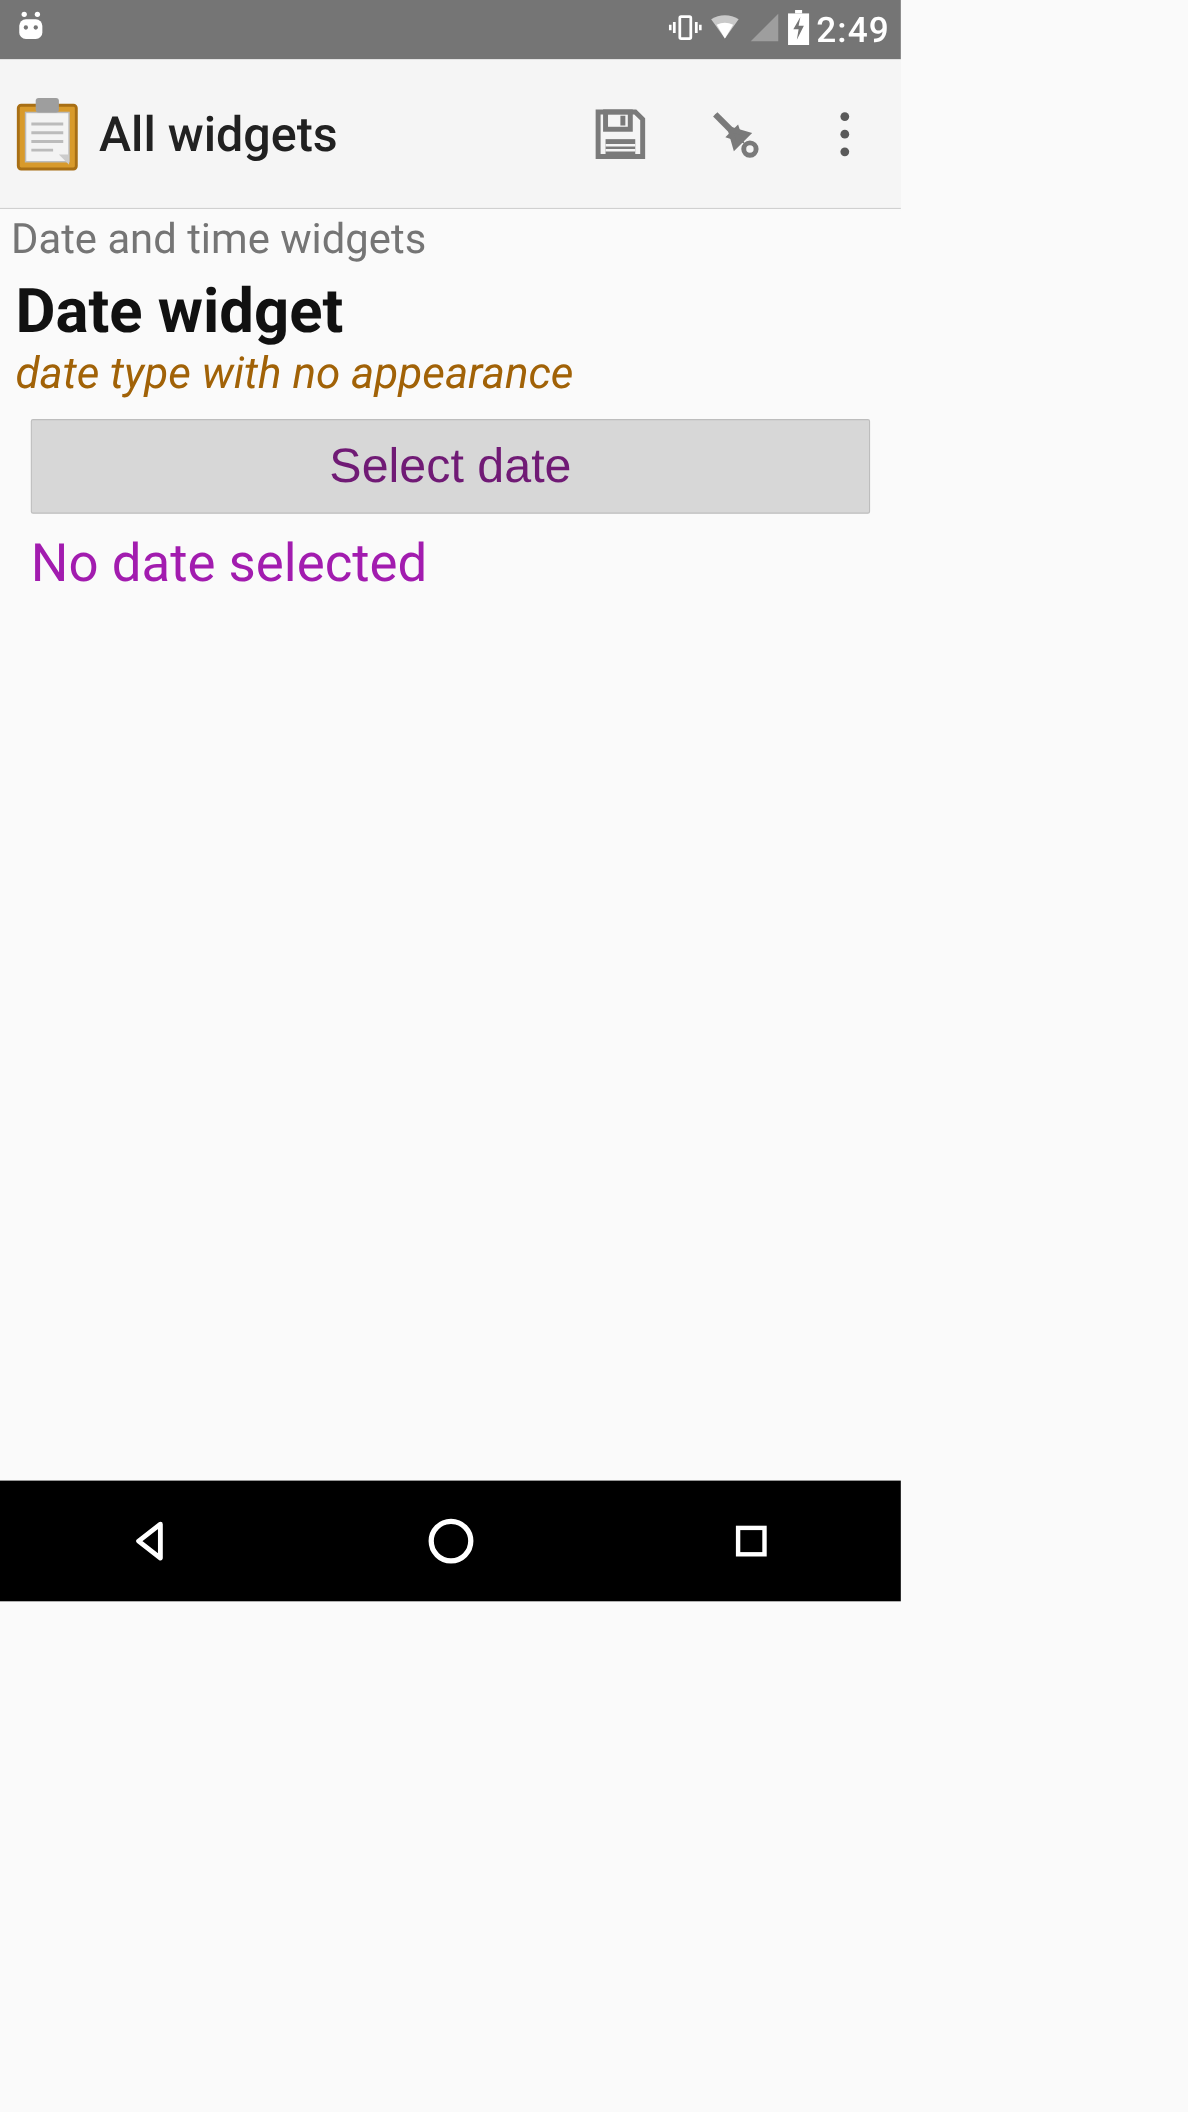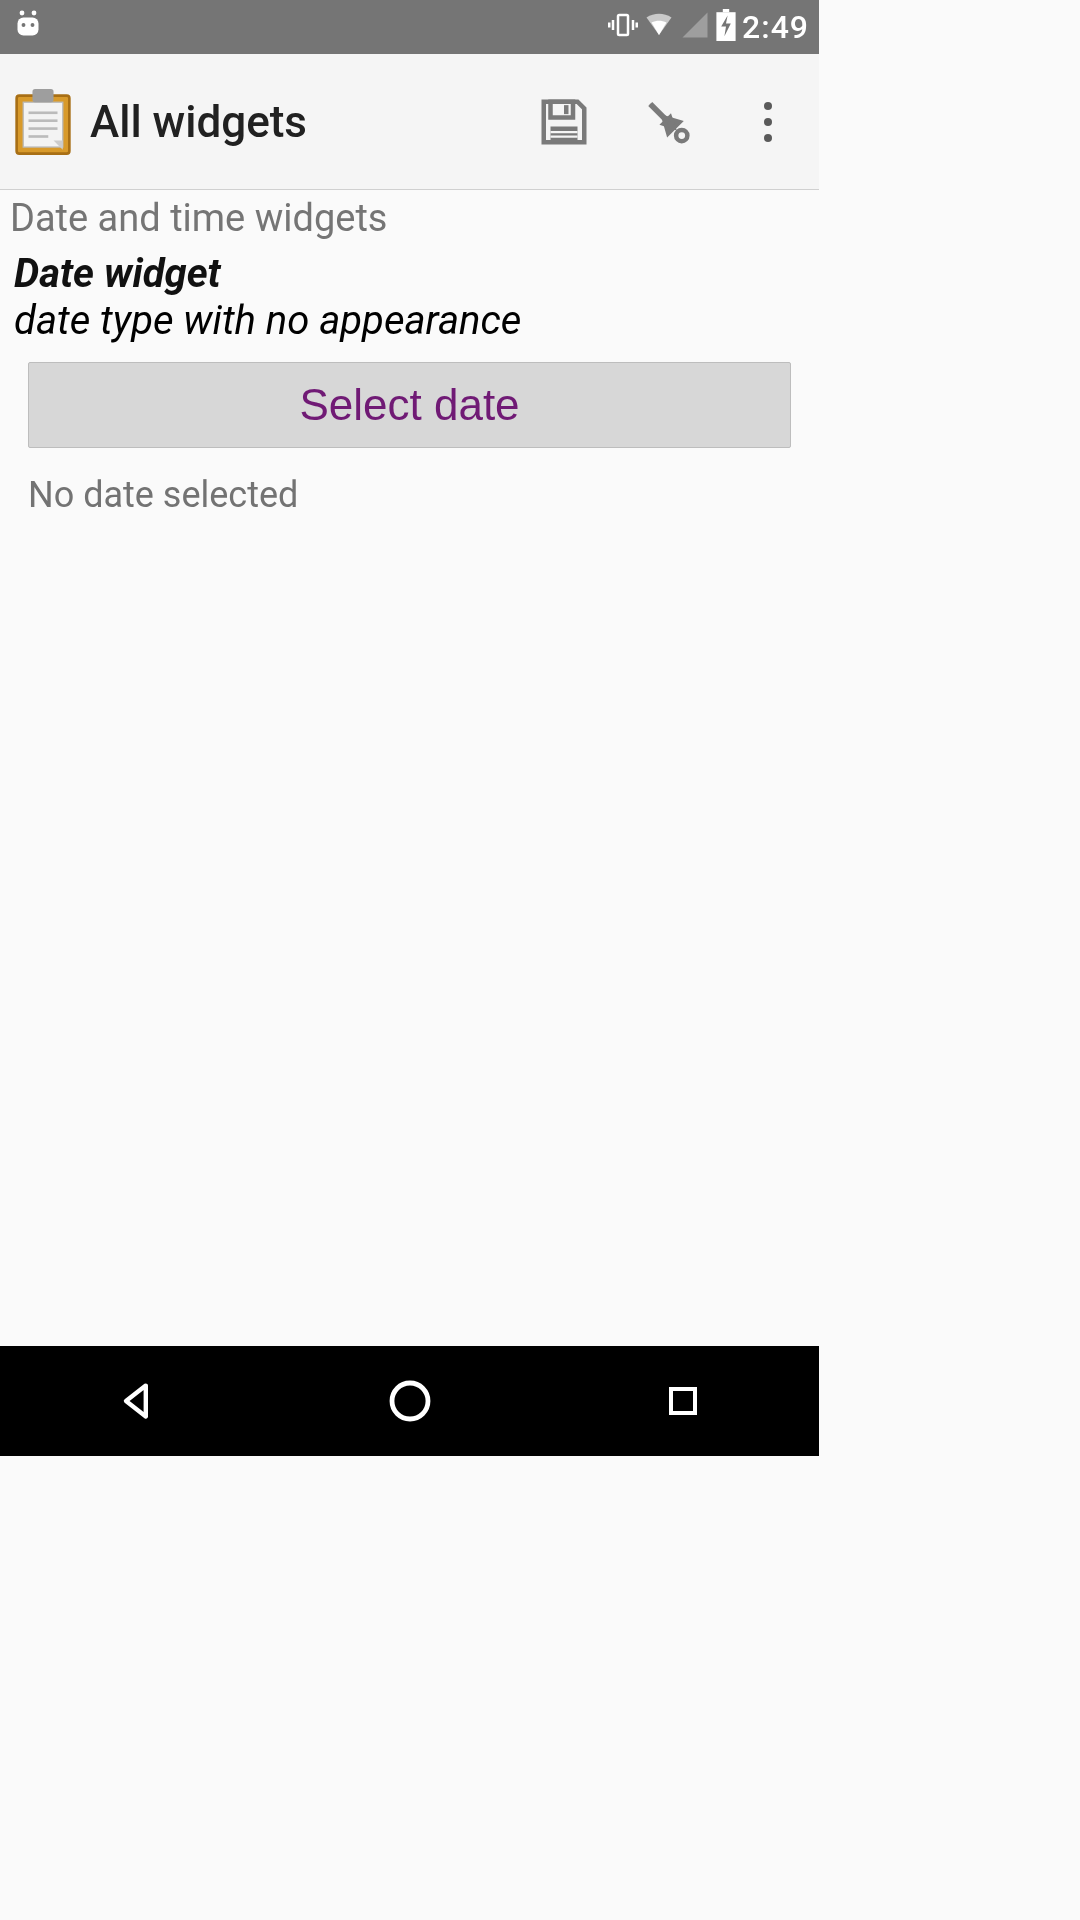--- a/index.html
+++ b/index.html
@@ -14,29 +14,29 @@
 
     
     .action-bar { height: 136px; background: #f5f5f5; display:flex; align-items:center; padding: 0 14px; border-bottom: 1px solid #d0d0d0; box-shadow: 0 2px 3px rgba(0,0,0,0.07);}
     .action-title { font-size: 44px; color:#212121; margin-left: 18px; font-weight:500; }
     .action-icons { margin-left:auto; display:flex; align-items:center; gap: 44px; padding-right: 8px;}
     .icon-btn { width:58px; height:58px; display:flex; align-items:center; justify-content:center; }
 
     
     .content { flex:1; background:#fafafa; padding: 0 0; }
     .section-header { font-size: 38px; color:#757575; padding: 6px 10px 6px 10px; }
-    .widget-title { font-size: 40px; font-weight:700; color:#111; padding: 4px 14px 0 14px; font-style: italic; }
-    .widget-sub   { font-size: 40px; font-style: italic; color:#000000; padding: 0 14px 18px 14px; }
+    .widget-title { font-size: 56px; font-weight:700; color:#111; padding: 4px 14px 0 14px; }
+    .widget-sub   { font-size: 40px; font-style: italic; color:#a16207; padding: 0 14px 18px 14px; }
     .select-btn {
       display:block; width: calc(100% - 56px); margin: 0 28px;
       height: 86px; background:#d7d7d7; border:1px solid #bdbdbd;
       font-size: 44px; color:#701a75; text-align:center;
       border-radius:2px;
     }
-    .status-text { font-size: 36px; color:#737373; padding: 26px 28px; }
+    .status-text { font-size: 48px; color:#a21caf; padding: 16px 28px; }
 
     
     .nav-bar { height: 110px; background:#000; display:flex; align-items:center; justify-content:space-around; }
     .nav-btn { width:60px; height:60px; display:flex; align-items:center; justify-content:center; }
     .nav-svg { stroke:#fff; fill:none; stroke-width:4; }
   </style>
 </head>
 <body>
 
 <div class="status-bar">

